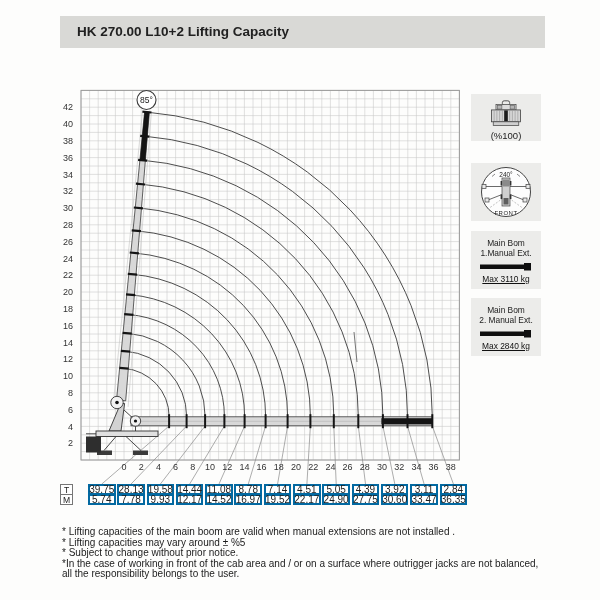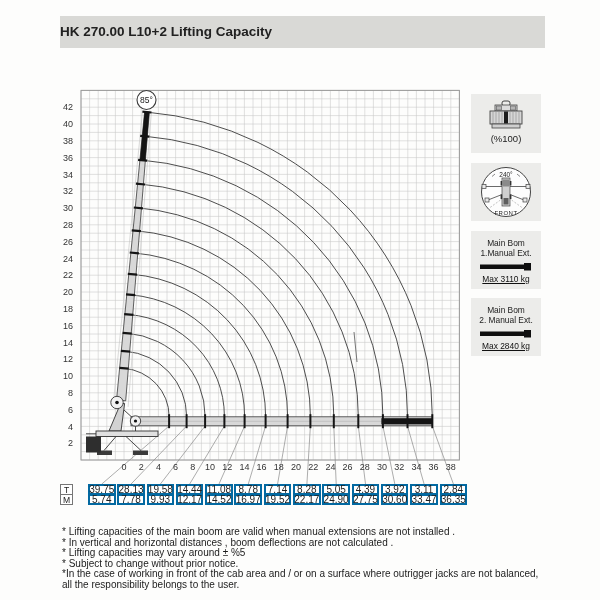--- a/index.html
+++ b/index.html
@@ -1,23 +1,23 @@
 <!DOCTYPE html>
 <html><head>
 <meta charset="utf-8">
 <style>
   html,body{margin:0;padding:0;background:#ffffff;font-family:"Liberation Sans",sans-serif;}
   #page{position:relative;width:600px;height:600px;background:#fdfdfc;overflow:hidden;}
   .title-bar{position:absolute;left:60px;top:16px;width:485px;height:32px;background:#d9d9d6;
-    color:#212121;font-size:13.5px;font-weight:bold;line-height:32px;box-sizing:border-box;}
+    color:#212121;font-size:13.5px;font-weight:bold;line-height:32px;padding-left:17px;box-sizing:border-box;}
   #chart-svg{position:absolute;left:0;top:0;}
   #chart-svg text{font-family:"Liberation Sans",sans-serif;}
   .panel{position:absolute;left:471px;width:70px;background:#ececea;display:flex;flex-direction:column;
     align-items:center;box-sizing:border-box;}
-  #panel-outrigger{top:94px;height:59px;padding-top:5px;}
+  #panel-outrigger{top:94px;height:47px;padding-top:5px;}
   #panel-slew{top:163px;height:58px;padding-top:2px;}
   #panel-ext1{top:231px;height:58px;padding-top:8px;}
   #panel-ext2{top:298px;height:58px;padding-top:8px;}
   .panel-label{font-size:9.5px;color:#222;margin-top:0px;}
   .ext-line{font-size:8.4px;line-height:9.8px;color:#222;text-align:center;}
   .max-label{font-size:8.4px;color:#111;margin-top:2px;text-decoration:underline;}
   .bar-icon{margin-top:3px;}
   .cap-table{position:absolute;left:60px;top:484px;}
   .cap-row{display:flex;align-items:stretch;height:11px;margin-bottom:-1px;}
   .row-label{width:13px;margin-right:15px;border:1px solid #767676;background:#fff;color:#222;
@@ -339,21 +339,21 @@
   <div class="cap-table">
       <div class="cap-row">
         <div class="row-label">T</div>
         <div class="cap-cell">39.75</div>
         <div class="cap-cell">28.13</div>
         <div class="cap-cell">19.58</div>
         <div class="cap-cell">14.44</div>
         <div class="cap-cell">11.08</div>
         <div class="cap-cell">8.78</div>
         <div class="cap-cell">7.14</div>
-        <div class="cap-cell">8.28</div>
+        <div class="cap-cell">4.51</div>
         <div class="cap-cell">5.05</div>
         <div class="cap-cell">4.39</div>
         <div class="cap-cell">3.92</div>
         <div class="cap-cell">3.11</div>
         <div class="cap-cell">2.84</div>
       </div>
       <div class="cap-row">
         <div class="row-label">M</div>
         <div class="cap-cell">5.74</div>
         <div class="cap-cell">7.78</div>
@@ -366,20 +366,19 @@
         <div class="cap-cell">24.90</div>
         <div class="cap-cell">27.75</div>
         <div class="cap-cell">30.60</div>
         <div class="cap-cell">33.47</div>
         <div class="cap-cell">36.35</div>
       </div>
     </div>
 
   <div class="footnotes">
     <div class="footnote-line">* Lifting capacities of the main boom are valid when manual extensions are not installed .</div>
-    <div class="footnote-line">* In vertical and horizontal distances , boom deflections are not calculated .</div>
     <div class="footnote-line">* Lifting capacities may vary around ± %5</div>
     <div class="footnote-line">* Subject to change without prior notice.</div>
     <div class="footnote-line">*In the case of working in front of the cab area and / or on a surface where outrigger jacks are not balanced,</div>
     <div class="footnote-line">all the responsibility belongs to the user.</div>
   </div>
 
 </div>
 
 </body></html>

